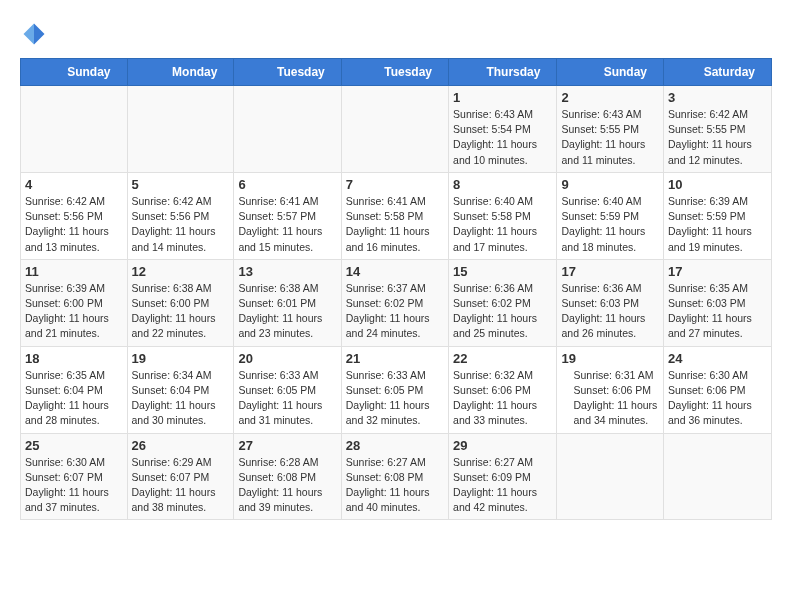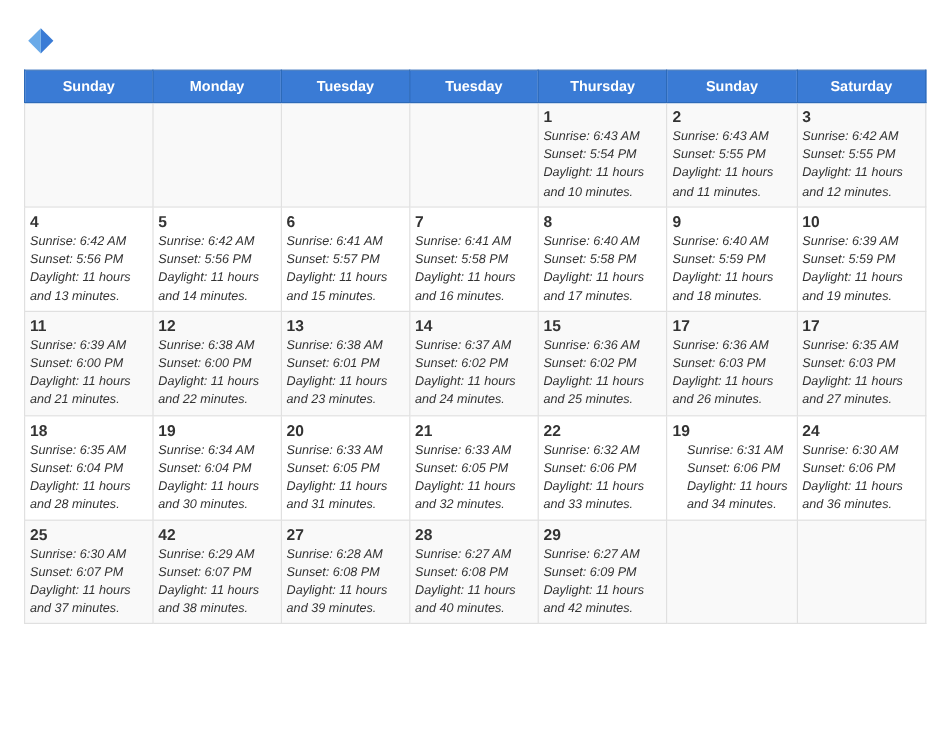--- a/index.html
+++ b/index.html
@@ -50,22 +50,22 @@
     table {
       width: 100%;
       border-collapse: collapse;
       font-size: 11px;
     }
     thead tr {
       background-color: #3a7bd5;
       color: white;
     }
     thead th {
-      padding: 6px 1px;
-      text-align: center;
+      padding: 6px 16px;
+      text-align: right;
       font-size: 12px;
       font-weight: bold;
       border: 1px solid #2d6ab8;
     }
     tbody tr {
       border-bottom: 1px solid #ddd;
     }
     tbody td {
       vertical-align: top;
       padding: 4px 4px;
@@ -77,21 +77,20 @@
       font-size: 13px;
       font-weight: bold;
       color: #333;
       display: block;
       margin-bottom: 2px;
     }
     .day-detail {
       color: #333;
       font-size: 10.5px;
       line-height: 1.45;
-      font-style: italic;
     }
     tbody tr:nth-child(odd) td {
       background-color: #f9f9f9;
     }
     tbody tr:nth-child(even) td {
       background-color: #ffffff;
     }
     .empty-cell {
       background-color: #f9f9f9;
     }
@@ -311,21 +310,21 @@
       </tr>
       <tr>
         <td>
           <span class="day-number">25</span>
           <div class="day-detail" style="white-space: pre-line;">Sunrise: 6:30 AM
 Sunset: 6:07 PM
 Daylight: 11 hours
 and 37 minutes.</div>
         </td>
         <td>
-          <span class="day-number">42</span>
+          <span class="day-number">26</span>
           <div class="day-detail" style="white-space: pre-line;">Sunrise: 6:29 AM
 Sunset: 6:07 PM
 Daylight: 11 hours
 and 38 minutes.</div>
         </td>
         <td>
           <span class="day-number">27</span>
           <div class="day-detail" style="white-space: pre-line;">Sunrise: 6:28 AM
 Sunset: 6:08 PM
 Daylight: 11 hours

